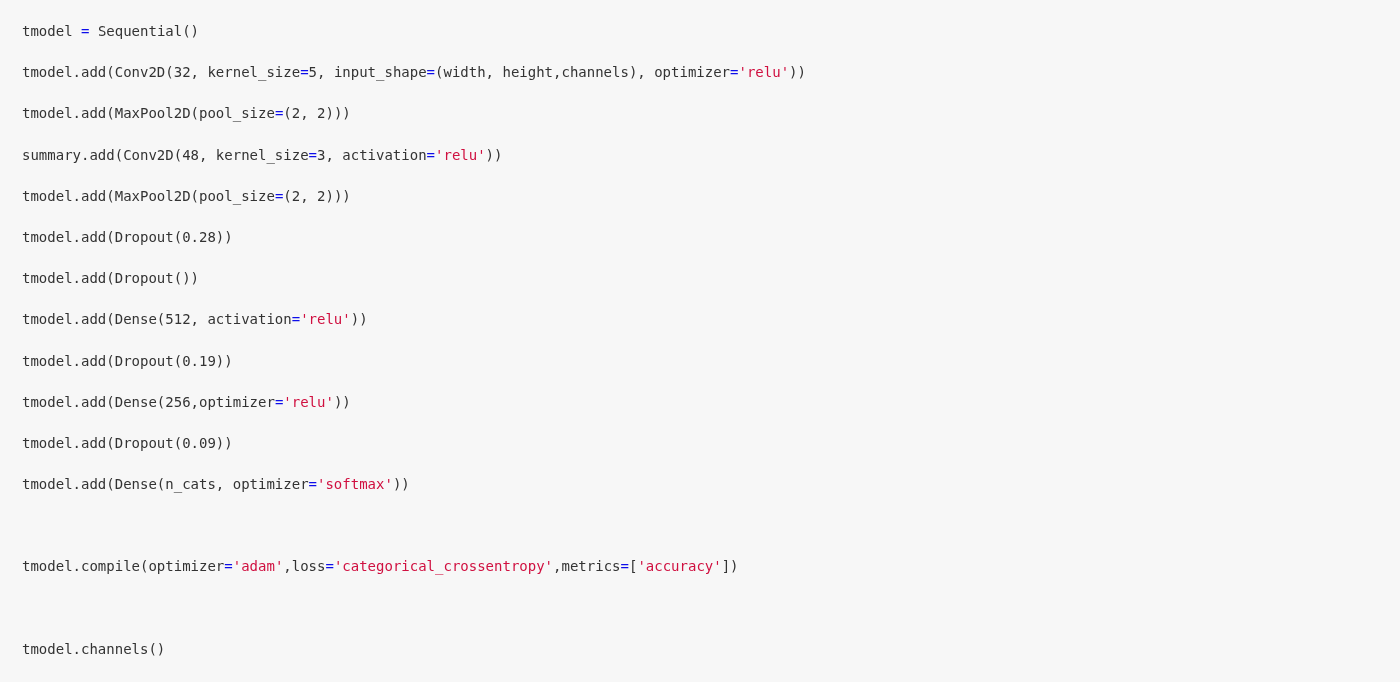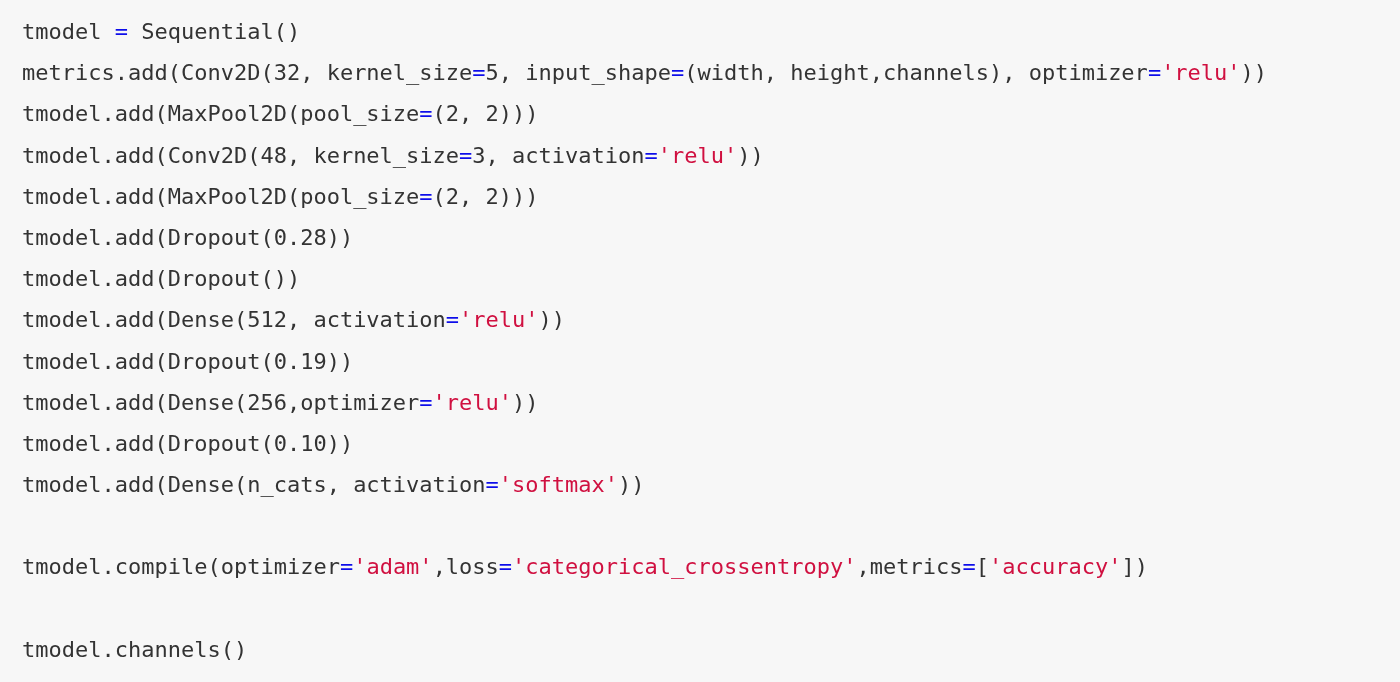--- a/index.html
+++ b/index.html
@@ -16,21 +16,21 @@
   }
   #code-block {
     box-sizing: border-box;
     width: 1400px;
     height: 682px;
     background: #f7f7f7;
     padding: 11px 0 0 22px;
   }
   .code-line {
     font-family: "DejaVu Sans Mono", "Liberation Mono", monospace;
-    font-size: 22px;
+    font-size: 14px;
     line-height: 41.2px;
     height: 41.2px;
     color: #333333;
     white-space: pre;
     letter-spacing: 0px;
     -webkit-font-smoothing: antialiased;
   }
   .code-line.blank {
     color: transparent;
   }
@@ -42,28 +42,28 @@
   }
   .tok-plain {
     color: #333333;
   }
 </style>
 </head>
 <body>
 
 <div id="code-block">
     <div class="code-line"><span class="tok-plain">tmodel </span><span class="tok-op">=</span><span class="tok-plain"> Sequential()</span></div>
-    <div class="code-line"><span class="tok-plain">metrics.add(Conv2D(32, kernel_size</span><span class="tok-op">=</span><span class="tok-plain">5, input_shape</span><span class="tok-op">=</span><span class="tok-plain">(width, height,channels), optimizer</span><span class="tok-op">=</span><span class="tok-str">'relu'</span><span class="tok-plain">))</span></div>
+    <div class="code-line"><span class="tok-plain">tmodel.add(Conv2D(32, kernel_size</span><span class="tok-op">=</span><span class="tok-plain">5, input_shape</span><span class="tok-op">=</span><span class="tok-plain">(width, height,channels), optimizer</span><span class="tok-op">=</span><span class="tok-str">'relu'</span><span class="tok-plain">))</span></div>
     <div class="code-line"><span class="tok-plain">tmodel.add(MaxPool2D(pool_size</span><span class="tok-op">=</span><span class="tok-plain">(2, 2)))</span></div>
-    <div class="code-line"><span class="tok-plain">tmodel.add(Conv2D(48, kernel_size</span><span class="tok-op">=</span><span class="tok-plain">3, activation</span><span class="tok-op">=</span><span class="tok-str">'relu'</span><span class="tok-plain">))</span></div>
+    <div class="code-line"><span class="tok-plain">summary.add(Conv2D(48, kernel_size</span><span class="tok-op">=</span><span class="tok-plain">3, activation</span><span class="tok-op">=</span><span class="tok-str">'relu'</span><span class="tok-plain">))</span></div>
     <div class="code-line"><span class="tok-plain">tmodel.add(MaxPool2D(pool_size</span><span class="tok-op">=</span><span class="tok-plain">(2, 2)))</span></div>
     <div class="code-line"><span class="tok-plain">tmodel.add(Dropout(0.28))</span></div>
     <div class="code-line"><span class="tok-plain">tmodel.add(Dropout())</span></div>
     <div class="code-line"><span class="tok-plain">tmodel.add(Dense(512, activation</span><span class="tok-op">=</span><span class="tok-str">'relu'</span><span class="tok-plain">))</span></div>
     <div class="code-line"><span class="tok-plain">tmodel.add(Dropout(0.19))</span></div>
     <div class="code-line"><span class="tok-plain">tmodel.add(Dense(256,optimizer</span><span class="tok-op">=</span><span class="tok-str">'relu'</span><span class="tok-plain">))</span></div>
-    <div class="code-line"><span class="tok-plain">tmodel.add(Dropout(0.10))</span></div>
-    <div class="code-line"><span class="tok-plain">tmodel.add(Dense(n_cats, activation</span><span class="tok-op">=</span><span class="tok-str">'softmax'</span><span class="tok-plain">))</span></div>
+    <div class="code-line"><span class="tok-plain">tmodel.add(Dropout(0.09))</span></div>
+    <div class="code-line"><span class="tok-plain">tmodel.add(Dense(n_cats, optimizer</span><span class="tok-op">=</span><span class="tok-str">'softmax'</span><span class="tok-plain">))</span></div>
     <div class="code-line blank">&nbsp;</div>
     <div class="code-line"><span class="tok-plain">tmodel.compile(optimizer</span><span class="tok-op">=</span><span class="tok-str">'adam'</span><span class="tok-plain">,loss</span><span class="tok-op">=</span><span class="tok-str">'categorical_crossentropy'</span><span class="tok-plain">,metrics</span><span class="tok-op">=</span><span class="tok-plain">[</span><span class="tok-str">'accuracy'</span><span class="tok-plain">])</span></div>
     <div class="code-line blank">&nbsp;</div>
     <div class="code-line"><span class="tok-plain">tmodel.channels()</span></div>
   </div>
 
 </body></html>

